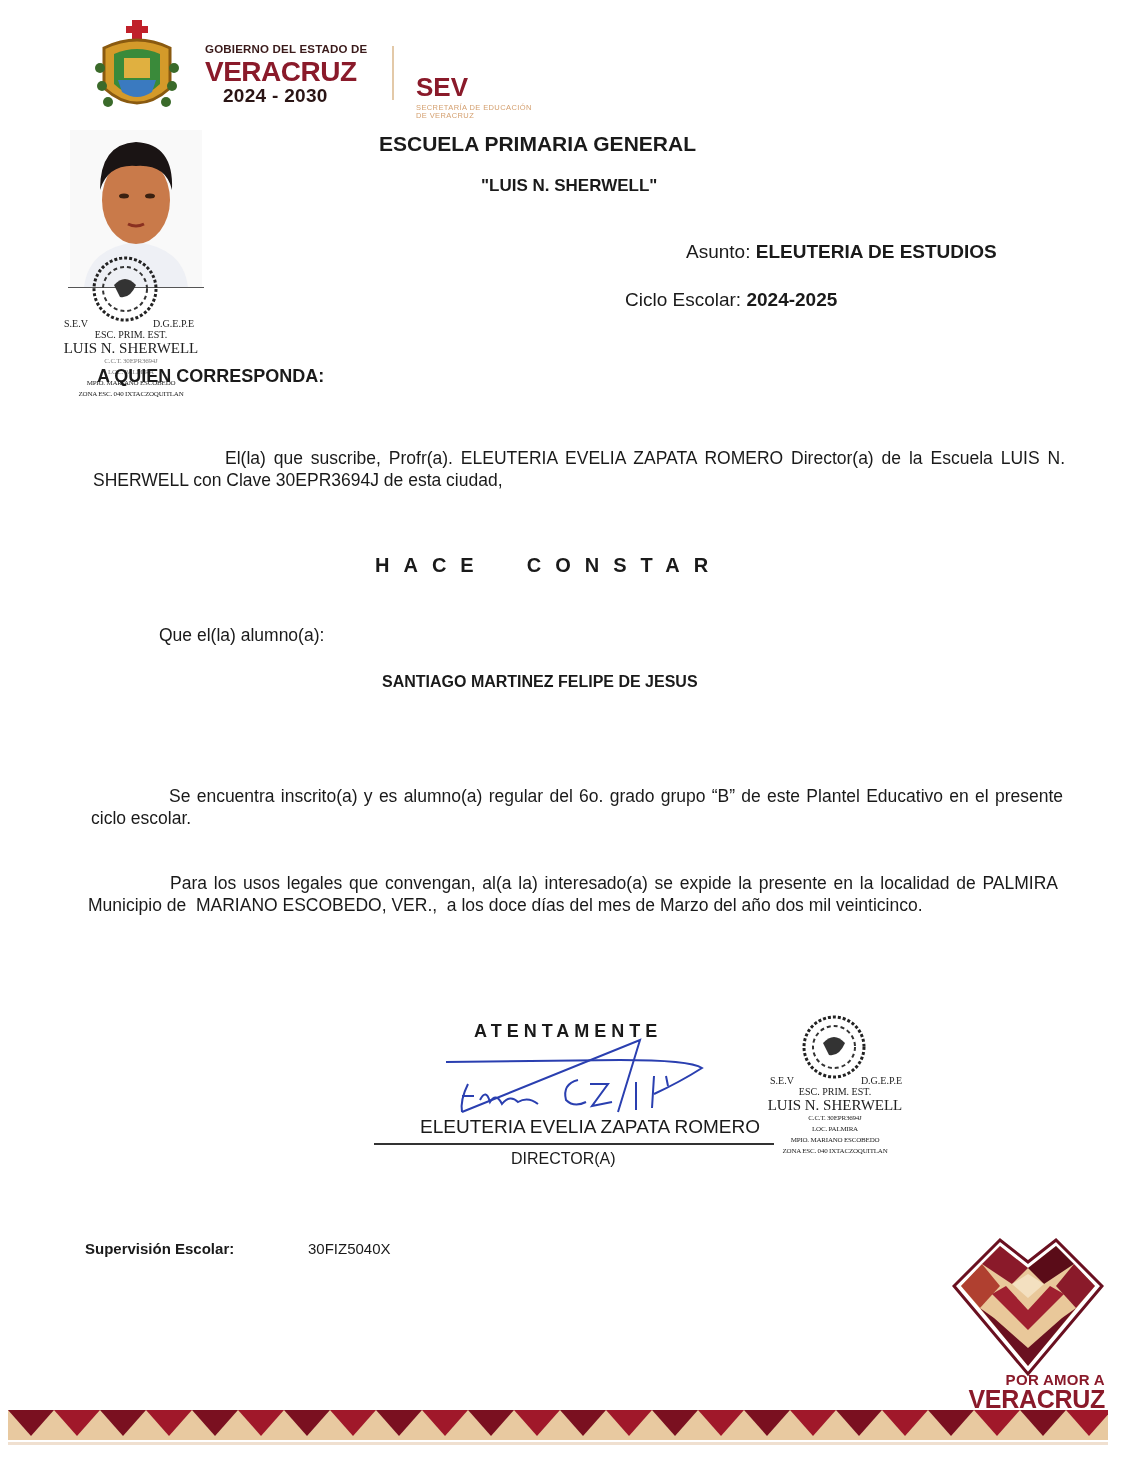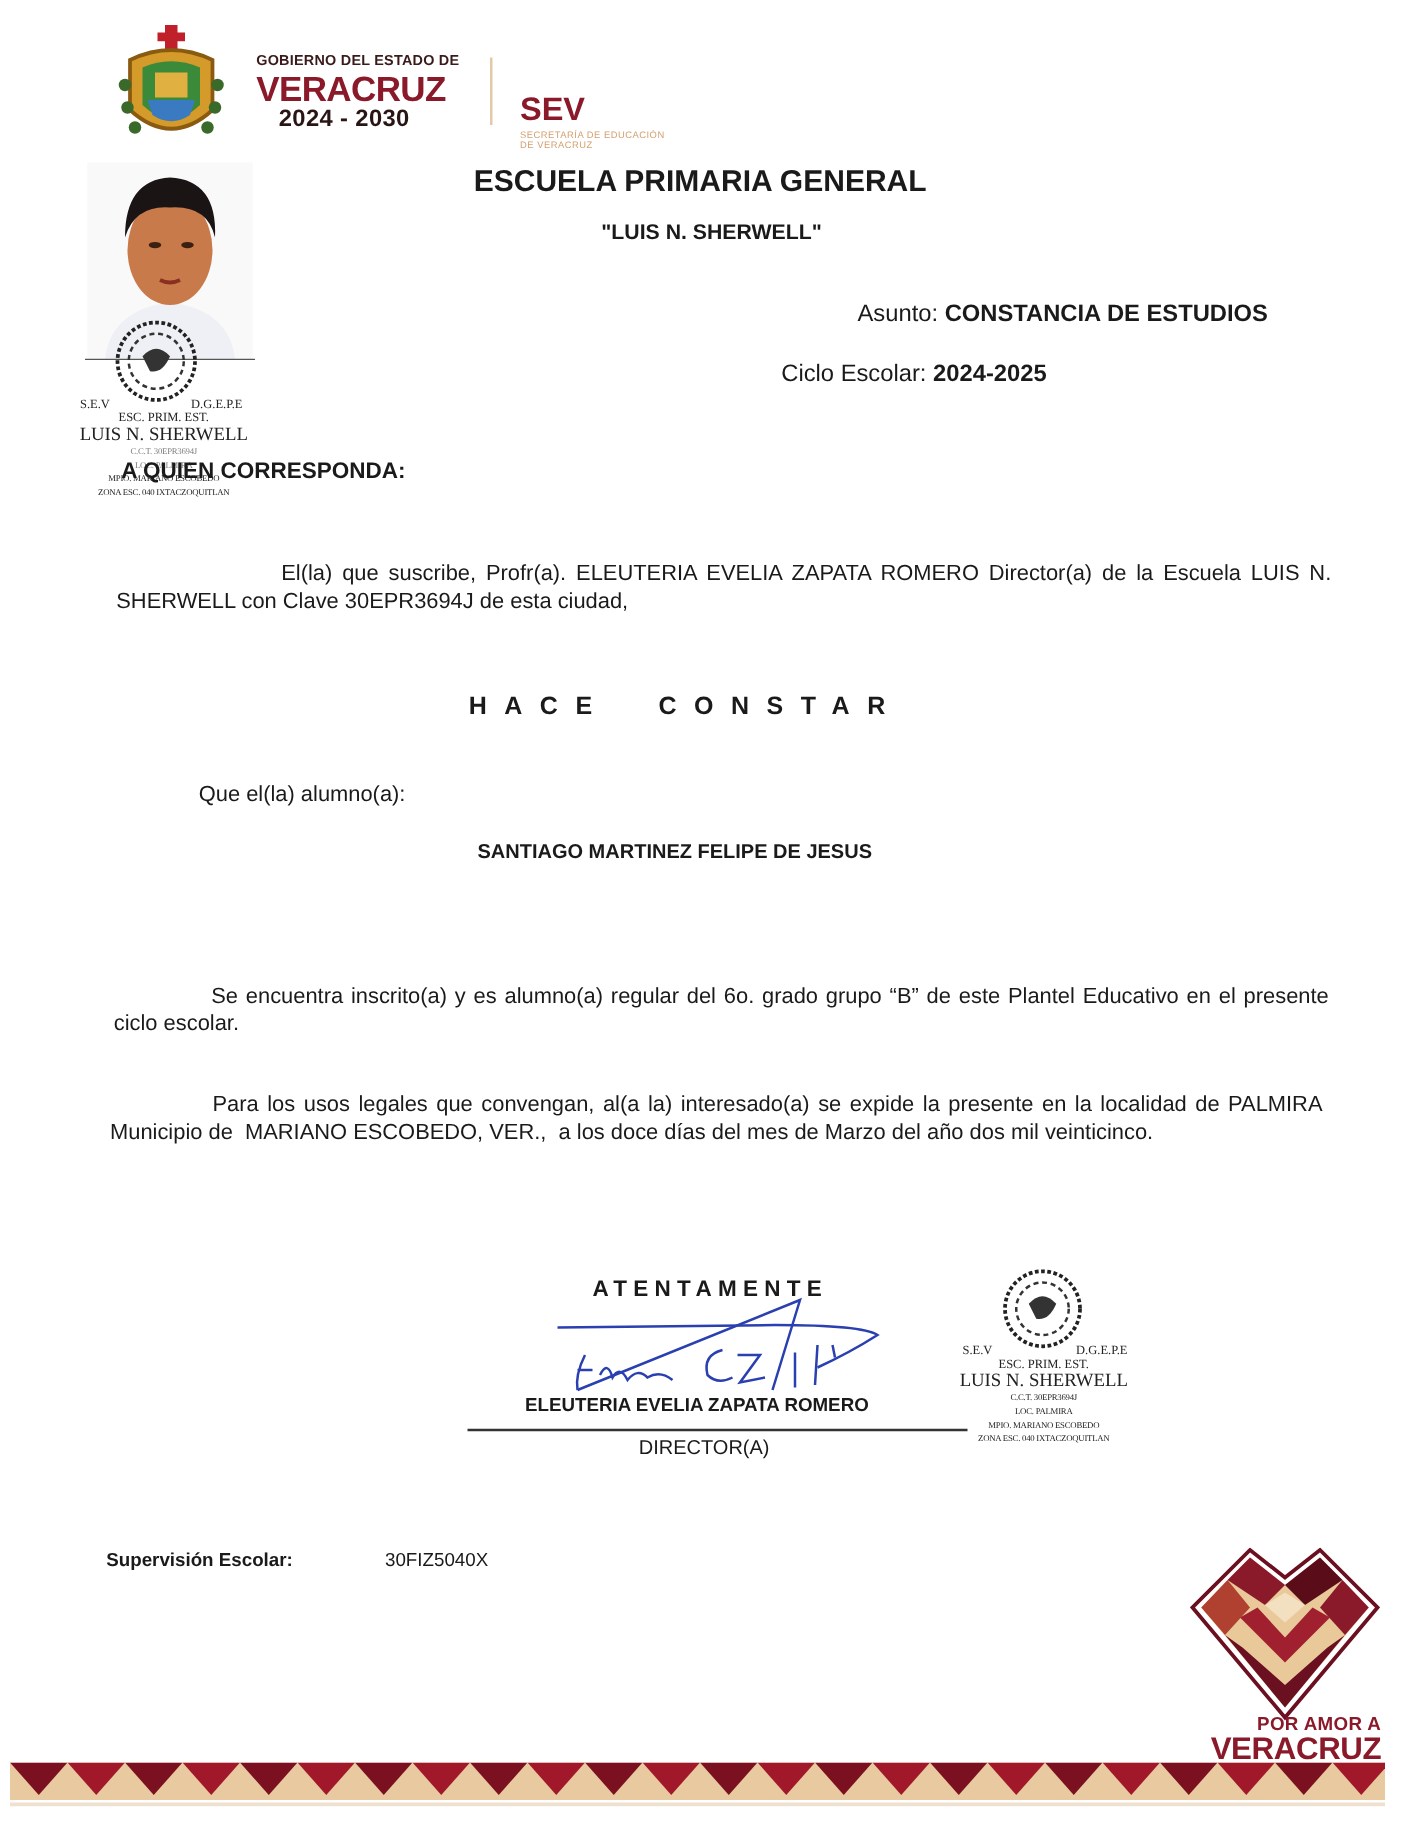--- a/index.html
+++ b/index.html
@@ -15,37 +15,37 @@
   #hdr-divider { left:392px; top:46px; width:2px; height:54px; background:#e3c9a8; }
   #sev-logo { left:416px; top:44px; line-height:1;margin-top:30px; }
   #sev-title { font-size:26px; font-weight:900; color:#8a1a2a; }
   #sev-sub { font-size:7.5px; color:#d4a070; margin-top:4px; letter-spacing:0.4px; }
   
   #photo { left:70px; top:130px; width:132px; height:158px; background:#f8f8f8; overflow:hidden; }
   #stamp-text-1 { left:56px; top:318px; width:150px; font-size:10px; line-height:11px; text-align:center; }
   .stamp-line { font-family:"Liberation Serif", serif; color:#222; }
   .stamp-small { font-size:7px; letter-spacing:-0.2px; }
   
-  #school-type { left:379px; top:132px; font-size:24px; font-weight:bold; }
+  #school-type { left:379px; top:132px; font-size:21px; font-weight:bold; }
   #school-name { left:481px; top:176px; font-size:17px; font-weight:bold; }
   #asunto { left:686px; top:241px; font-size:19px; }
   #ciclo { left:625px; top:289px; font-size:19px; }
   #recipient { left:97px; top:366px; font-size:18px; font-weight:bold; }
   .para { font-size:17.5px; line-height:22px; text-align:justify; }
   #p1 { left:93px; top:447px; width:972px; }
   #hace { left:375px; top:554px; font-size:20px; font-weight:bold; letter-spacing:14px; }
   #que { left:159px; top:625px; font-size:17.5px; }
   #student { left:382px; top:673px; font-size:16px; font-weight:bold; }
   #p2 { left:91px; top:785px; width:972px; }
   #p3 { left:88px; top:872px; width:970px; }
   .indent { display:inline-block; width:78px; }
   
   #atent { left:474px; top:1021px; font-size:18px; font-weight:bold; letter-spacing:5px;text-align:center; }
   #signature { left:440px; top:1030px; width:280px; height:90px; }
-  #signer { left:420px; top:1116px; font-size:15px; font-weight:bold; }
+  #signer { left:420px; top:1116px; font-size:19px; font-weight:normal; }
   #sig-line { left:374px; top:1143px; width:400px; height:1.5px; background:#333; }
   #signer-role { left:511px; top:1150px; font-size:16px; }
   #stamp2-seal { left:800px; top:1013px; width:68px; height:68px; }
   #stamp-text-2 { left:760px; top:1075px; width:150px; font-size:10px; line-height:11px; text-align:center; }
   
   #info { left:85px; top:1237px; font-size:15px; line-height:23.5px; }
   #info .row { display:flex; }
   #info .lbl { width:223px; font-weight:bold; }
   
   #poramor-logo { left:952px; top:1238px; width:152px; height:140px; }
@@ -113,21 +113,21 @@
   <div class="stamp-small" style="opacity:.6">C.C.T. 30EPR3694J</div>
   <div class="stamp-small" style="opacity:.6">LOC. PALMIRA</div>
   <div class="stamp-small">MPIO. MARIANO ESCOBEDO</div>
   <div class="stamp-small">ZONA ESC. 040 IXTACZOQUITLAN</div>
 </div>
 
 <div class="abs" id="school-type">ESCUELA PRIMARIA GENERAL</div>
 <div class="abs" id="school-name">"LUIS N. SHERWELL"</div>
 <div class="abs" id="asunto">
   <span>Asunto:</span>
-  <span class="b">CONSTANCIA DE ESTUDIOS</span>
+  <span class="b">ELEUTERIA DE ESTUDIOS</span>
 </div>
 <div class="abs" id="ciclo">
   <span>Ciclo Escolar:</span>
   <span class="b">2024-2025</span>
 </div>
 
 <div class="abs" id="recipient">A QUIEN CORRESPONDA:</div>
 <div class="abs para" id="p1"><span class="indent" style="width:132px"></span><span>El(la) que suscribe, Profr(a).  ELEUTERIA EVELIA ZAPATA ROMERO  Director(a) de la Escuela LUIS N. SHERWELL con Clave 30EPR3694J  de esta ciudad,</span></div>
 <div class="abs" id="hace" style="white-space:pre">HACE  CONSTAR</div>
 <div class="abs" id="que">Que el(la) alumno(a):</div>

